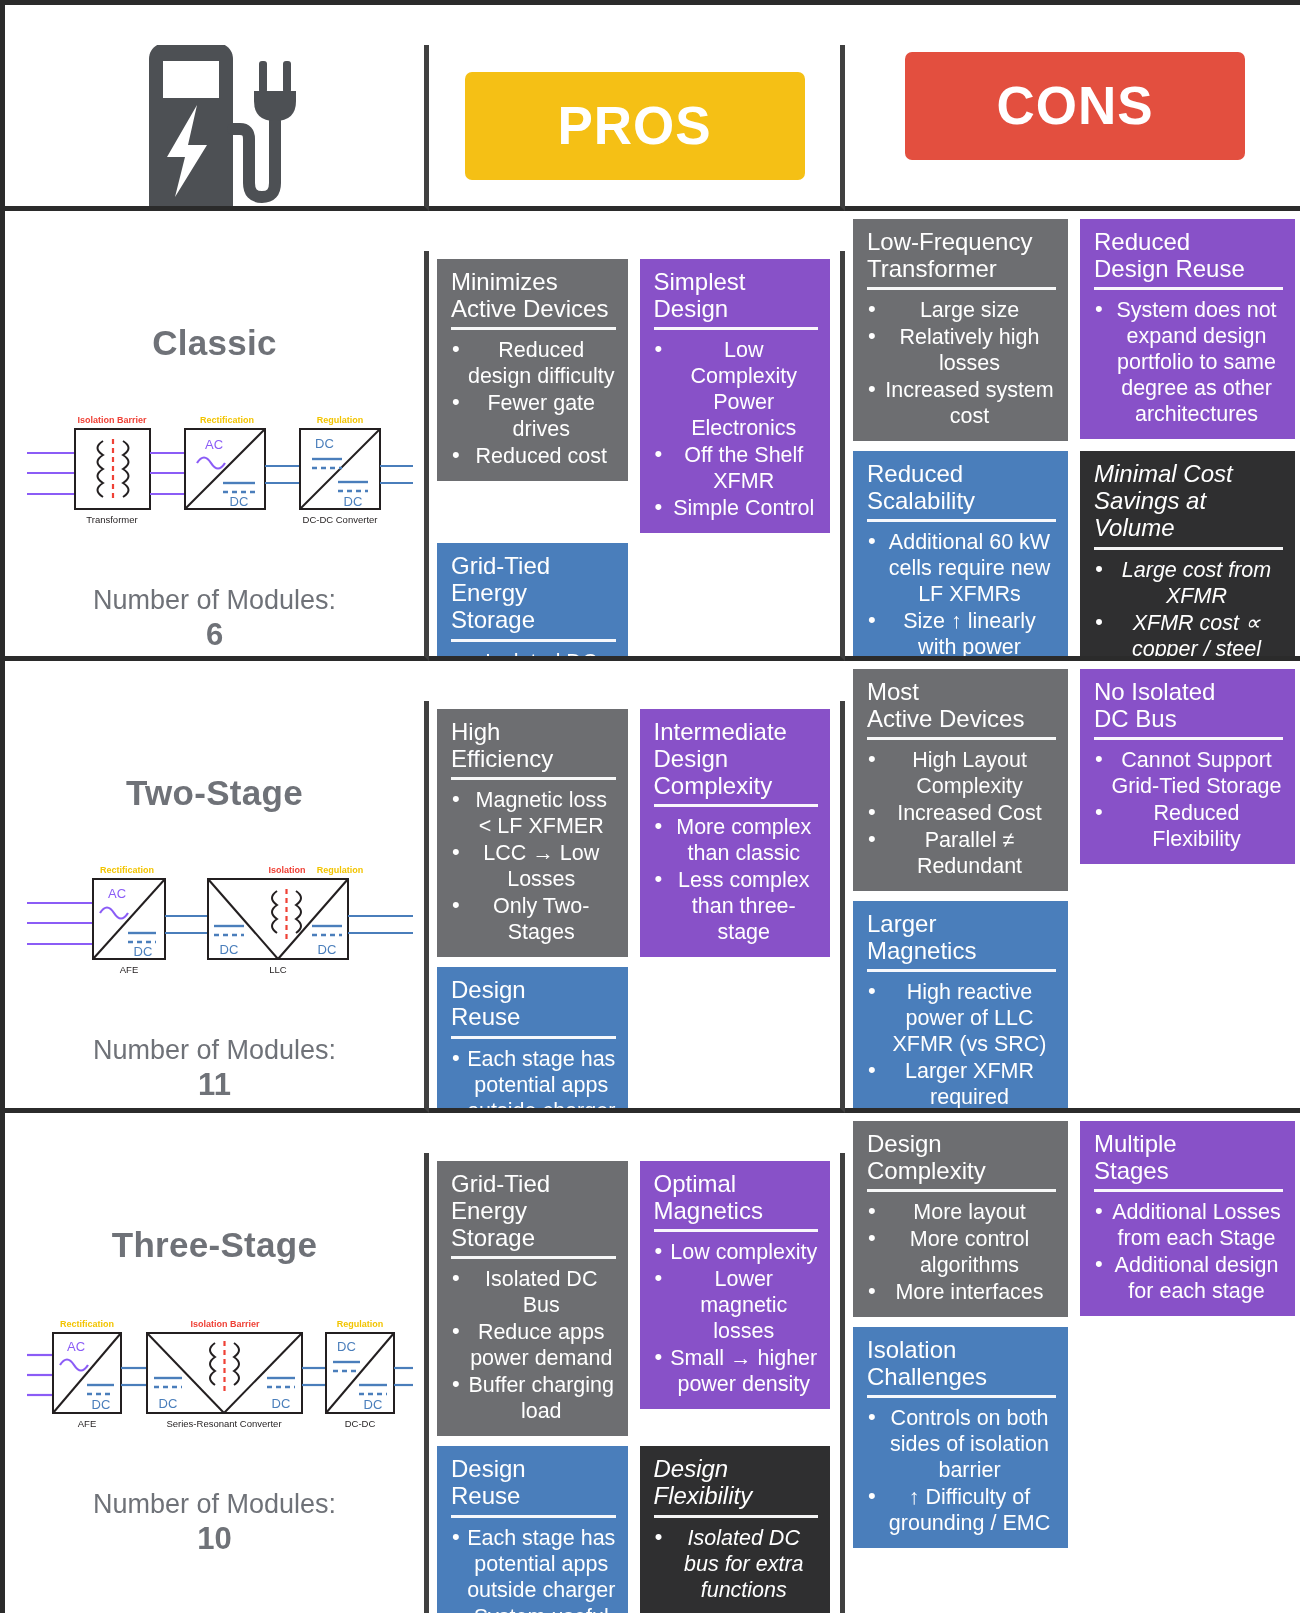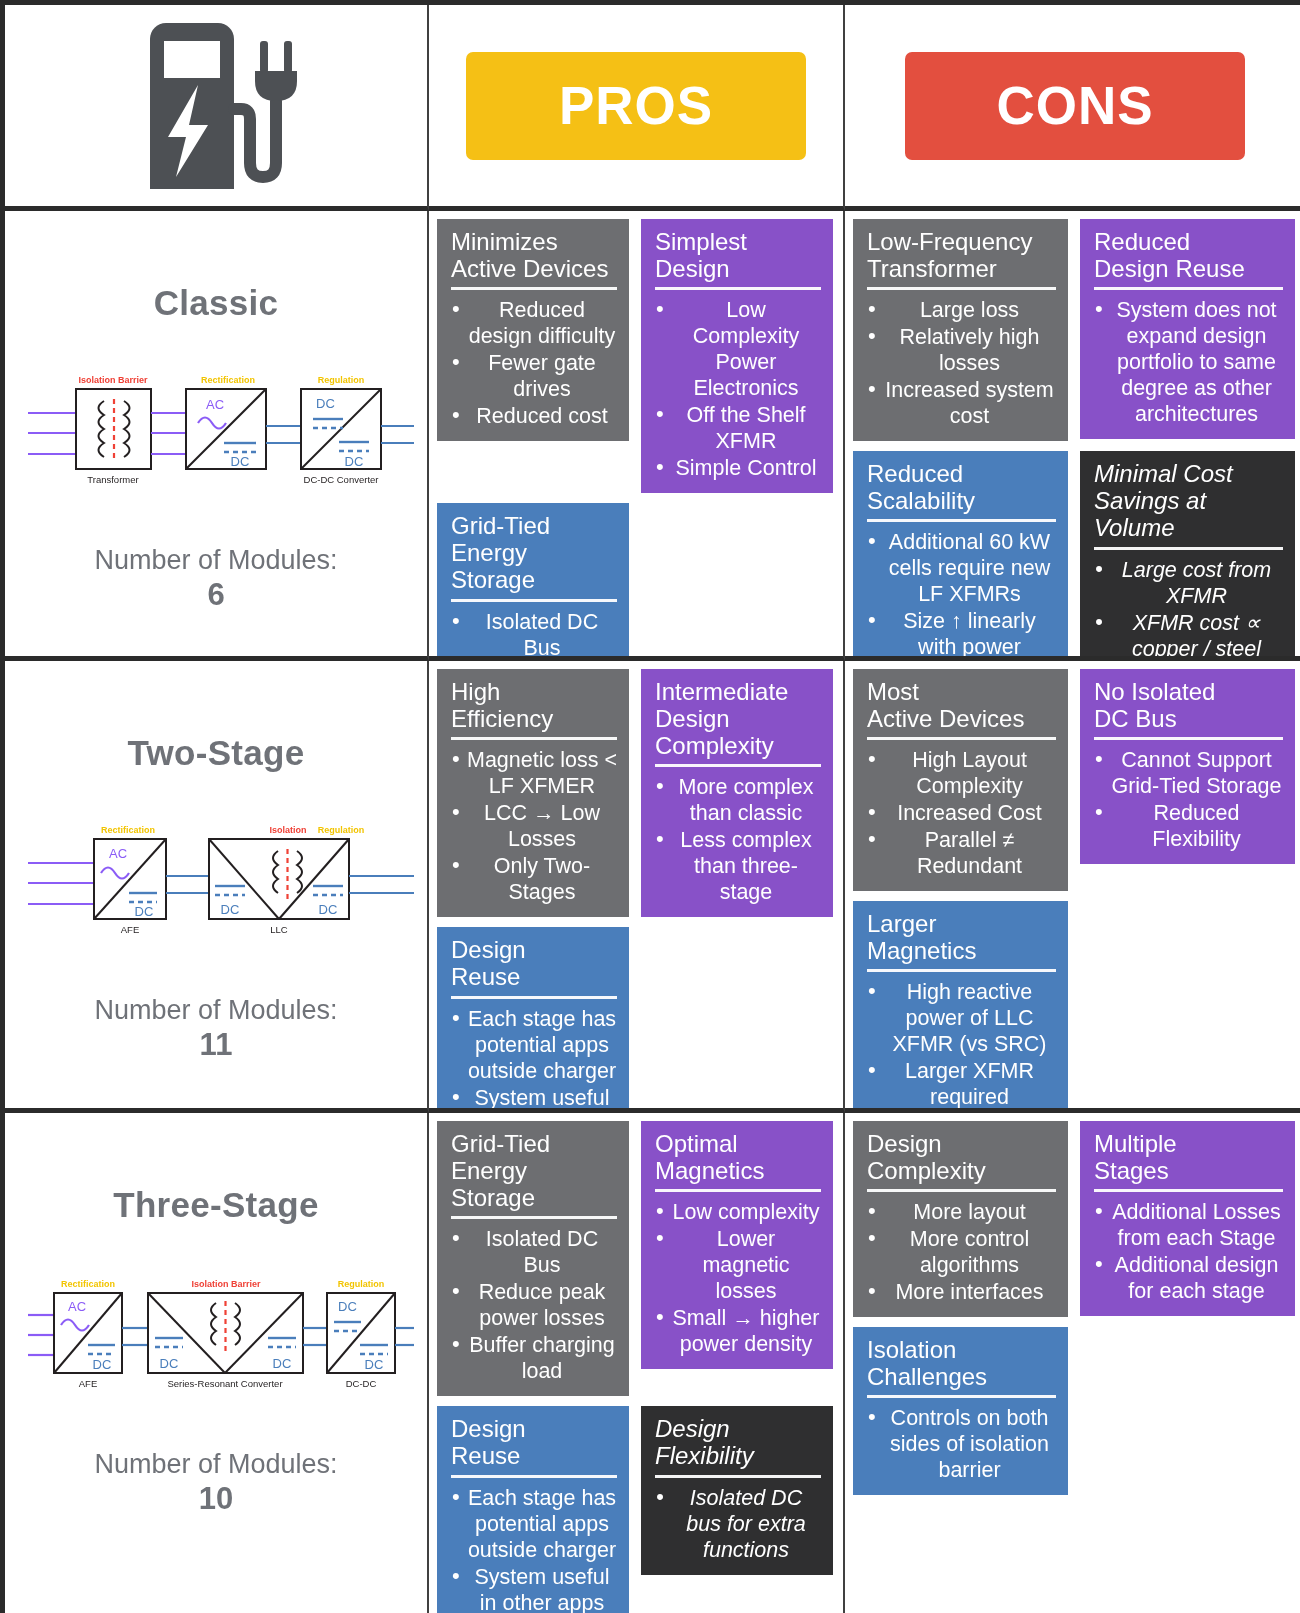--- a/index.html
+++ b/index.html
@@ -10,21 +10,21 @@
   
   .grid{
     position:absolute;inset:0;
     display:grid;
     grid-template-columns:424px 416px 460px;
     grid-template-rows:206px 450px 452px 505px;
     border:5px solid #2b2b2b;
     box-sizing:border-box;
   }
   .cell{position:relative;box-sizing:border-box;overflow:hidden;background:#fff;}
-  .cell.bR{border-right:2px solid #404040;}
+  .cell.bR{border-right:5px solid #404040;margin-top:40px;}
   .cell.bB{border-bottom:5px solid #2b2b2b;}
 
   
   .hdr{display:flex;align-items:center;justify-content:center;}
   .pill{
     width:340px;height:108px;border-radius:7px;
     display:flex;align-items:center;justify-content:center;
     color:#fff;font-size:53px;font-weight:bold;letter-spacing:1px;
     font-family:"Liberation Sans",sans-serif;
   }
@@ -213,21 +213,21 @@
         </ul>
       </div>
     </div>
 
     <div class="cell bB cards">
       <div class="card c-gray">
         <div class="card-title">Low-Frequency
 Transformer</div>
         <div class="card-rule"></div>
         <ul>
-          <li>Large loss</li>
+          <li>Large size</li>
           <li>Relatively high losses</li>
           <li>Increased system cost</li>
         </ul>
       </div>
       <div class="card c-purple">
         <div class="card-title">Reduced
 Design Reuse</div>
         <div class="card-rule"></div>
         <ul>
           <li>System does not expand design portfolio to same degree as other architectures</li>
@@ -425,21 +425,21 @@
       <div class="modules-count">10</div>
     </div>
 
     <div class="cell bR cards">
       <div class="card c-gray">
         <div class="card-title">Grid-Tied
 Energy Storage</div>
         <div class="card-rule"></div>
         <ul>
           <li>Isolated DC Bus</li>
-          <li>Reduce peak power losses</li>
+          <li>Reduce apps power demand</li>
           <li>Buffer charging load</li>
         </ul>
       </div>
       <div class="card c-purple">
         <div class="card-title">Optimal
 Magnetics</div>
         <div class="card-rule"></div>
         <ul>
           <li>Low complexity</li>
           <li>Lower magnetic losses</li>
@@ -484,18 +484,19 @@
           <li>Additional Losses from each Stage</li>
           <li>Additional design for each stage</li>
         </ul>
       </div>
       <div class="card c-blue">
         <div class="card-title">Isolation
 Challenges</div>
         <div class="card-rule"></div>
         <ul>
           <li>Controls on both sides of isolation barrier</li>
+          <li>↑ Difficulty of grounding / EMC</li>
         </ul>
       </div>
     </div>
 
   </div>
 </div>
 
 </body></html>

